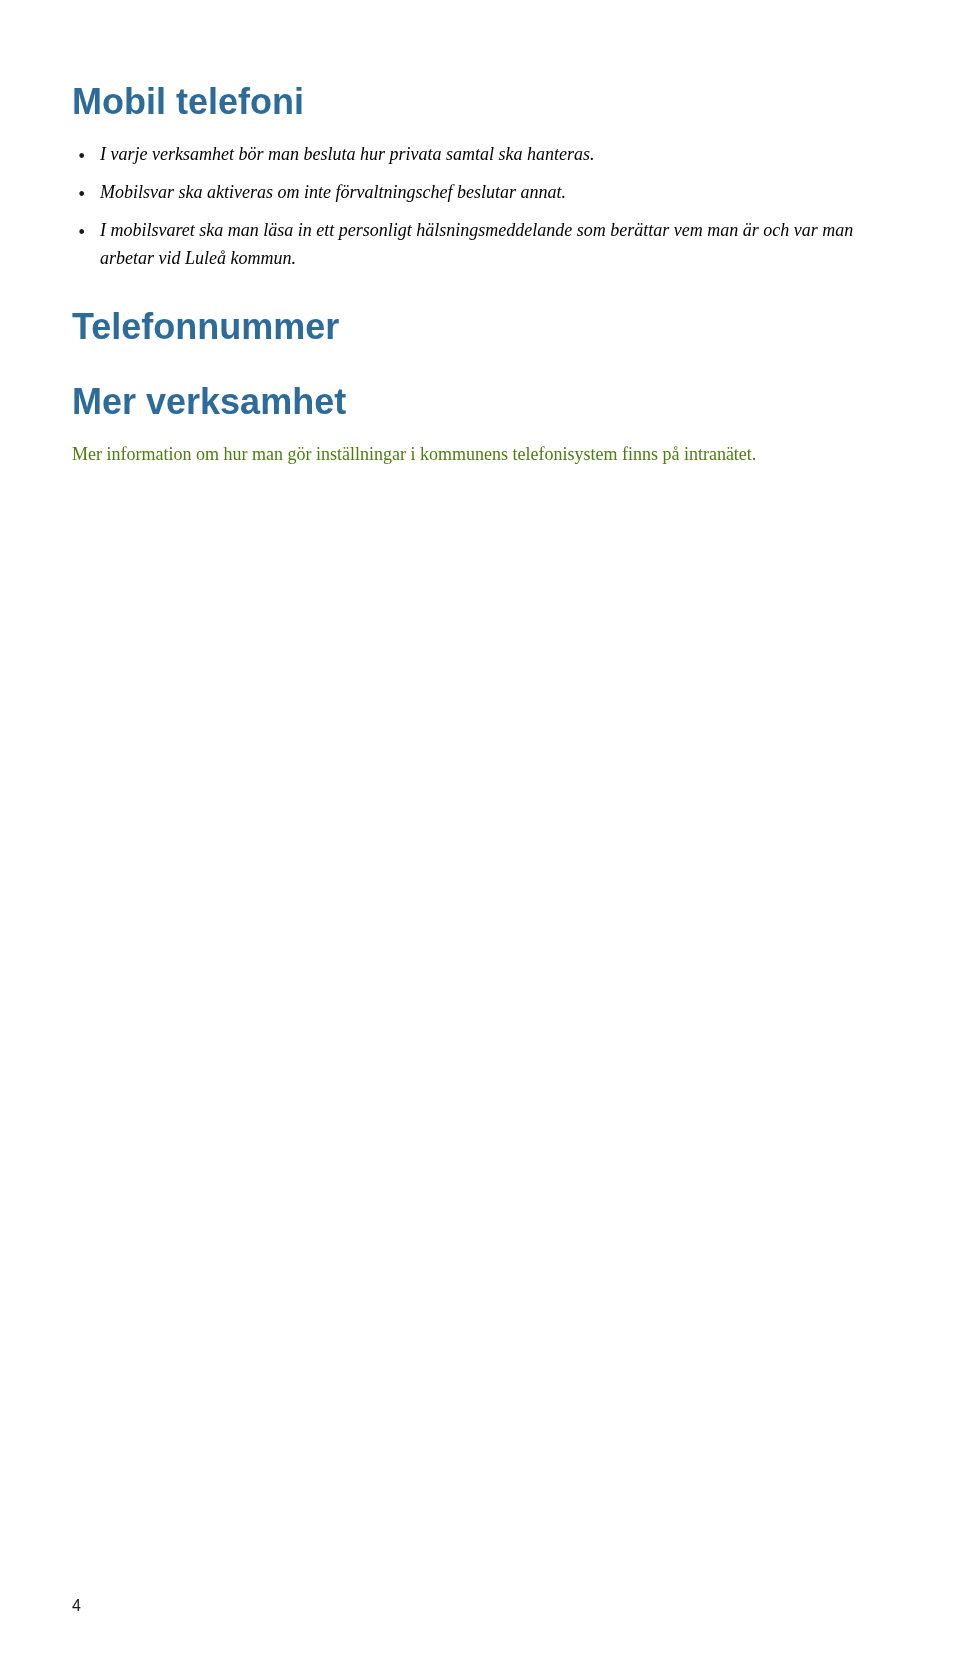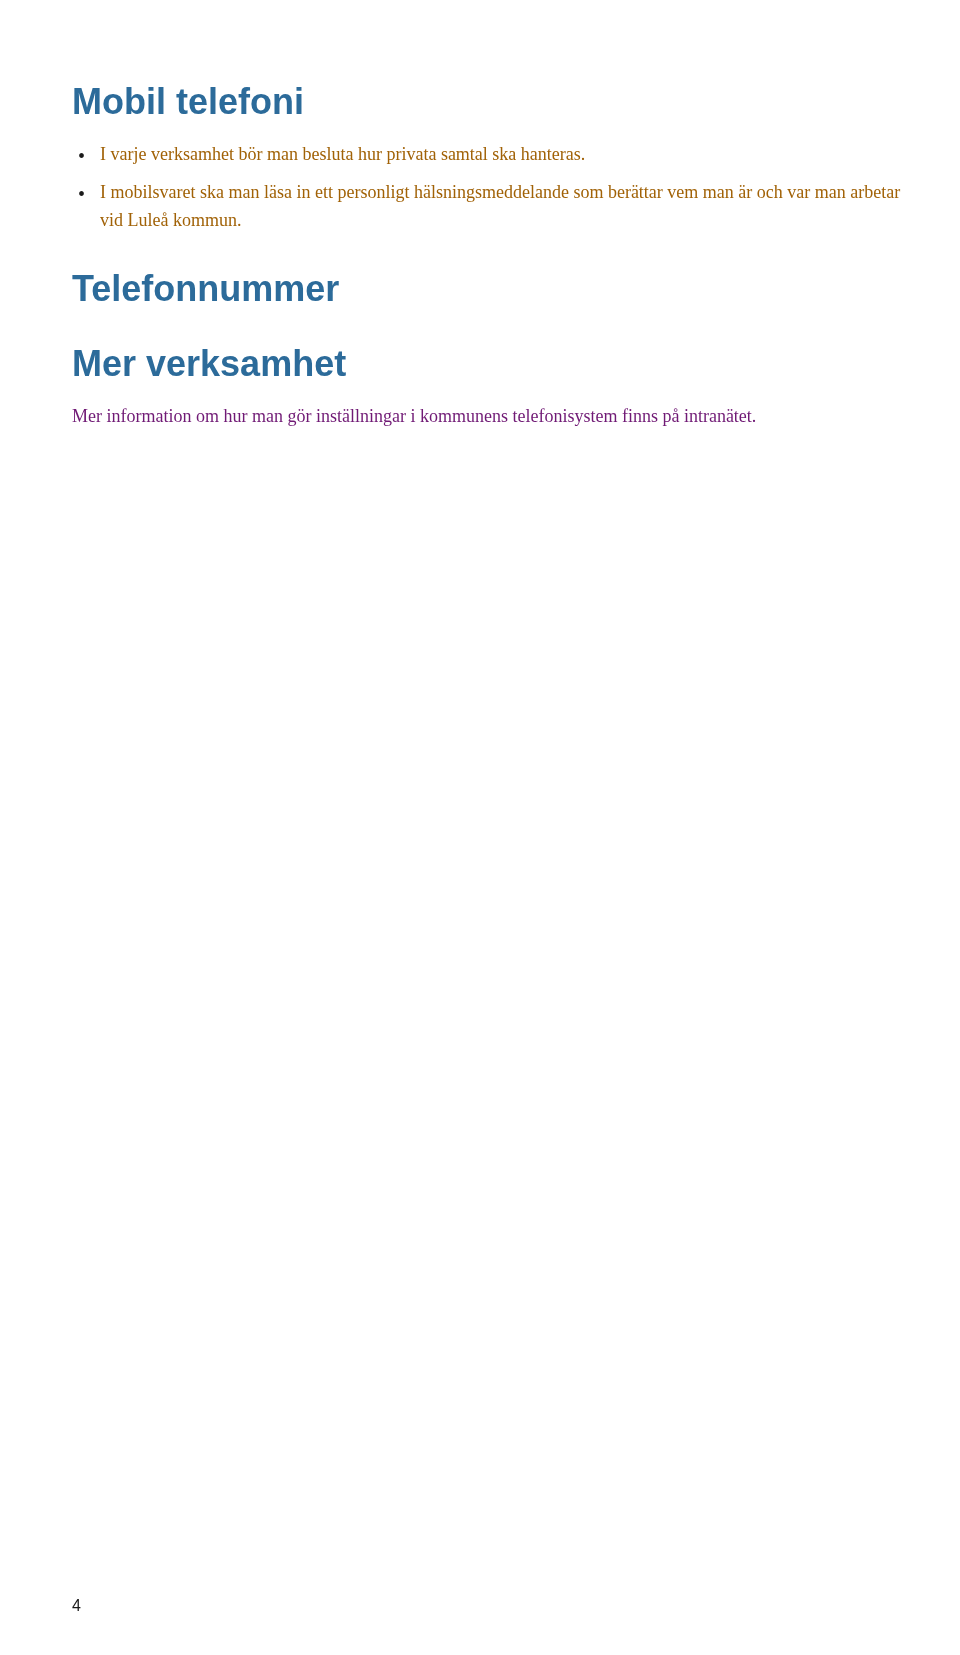--- a/index.html
+++ b/index.html
@@ -37,36 +37,37 @@
       padding: 0;
       margin: 0 0 18px 0;
     }
 
     ul.bullet-list li {
       padding-left: 28px;
       position: relative;
       font-size: 18px;
       line-height: 1.55;
       margin-bottom: 10px;
-      color: #a16207;
+      color: #000000;
+      font-style: italic;
     }
 
     ul.bullet-list li::before {
       content: "•";
       position: absolute;
       left: 6px;
       top: 0;
       font-size: 20px;
       color: #1a1a1a;
     }
 
     .body-text {
       font-size: 18px;
       line-height: 1.55;
-      color: #701a75;
+      color: #4d7c0f;
       margin-bottom: 10px;
     }
 
     .page-number {
       position: absolute;
       bottom: 40px;
       left: 72px;
       font-family: Arial, Helvetica, sans-serif;
       font-size: 16px;
       color: #1a1a1a;
@@ -77,20 +78,23 @@
 
 <div class="page-container">
 
   <h1 class="section-title">Mobil telefoni</h1>
 
   <ul class="bullet-list">
     <li>
       <span>I varje verksamhet bör man besluta hur privata samtal ska hanteras.</span>
     </li>
     <li>
+      <span>Mobilsvar ska aktiveras om inte förvaltningschef beslutar annat.</span>
+    </li>
+    <li>
       <span>I mobilsvaret ska man läsa in ett personligt hälsningsmeddelande som berättar vem man är och var man arbetar vid Luleå kommun.</span>
     </li>
   </ul>
 
   <h1 class="section-title">Telefonnummer</h1>
 
   <ul class="bullet-list">
   </ul>
 
   <h1 class="section-title">Mer verksamhet</h1>

